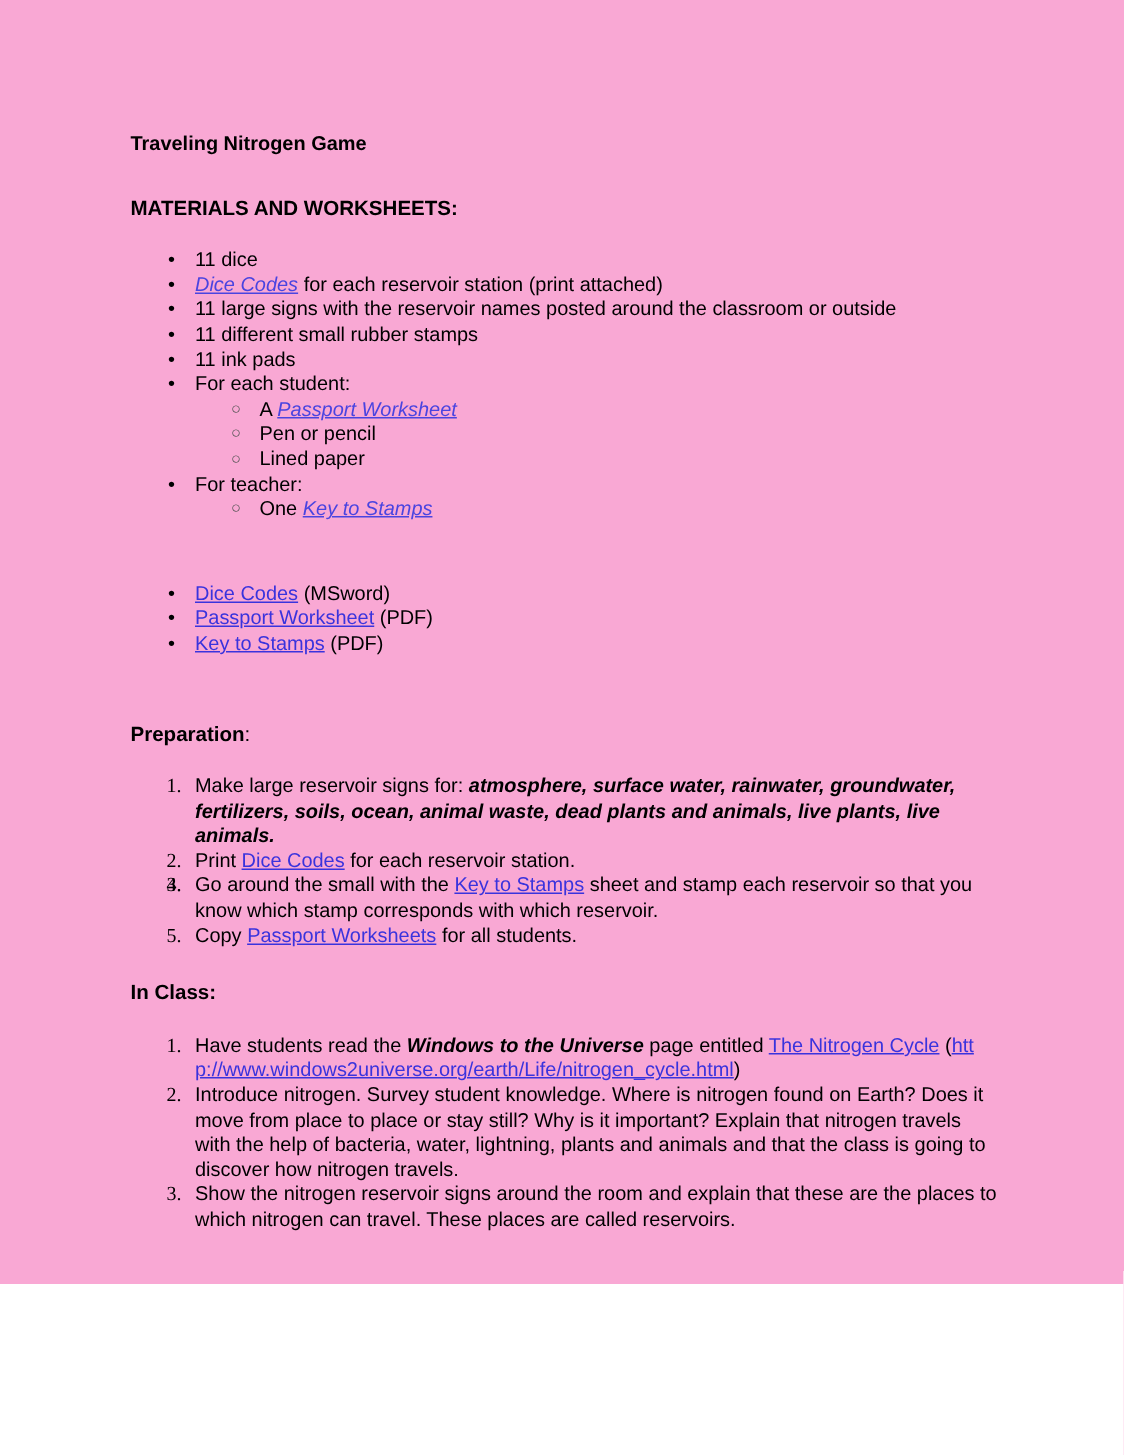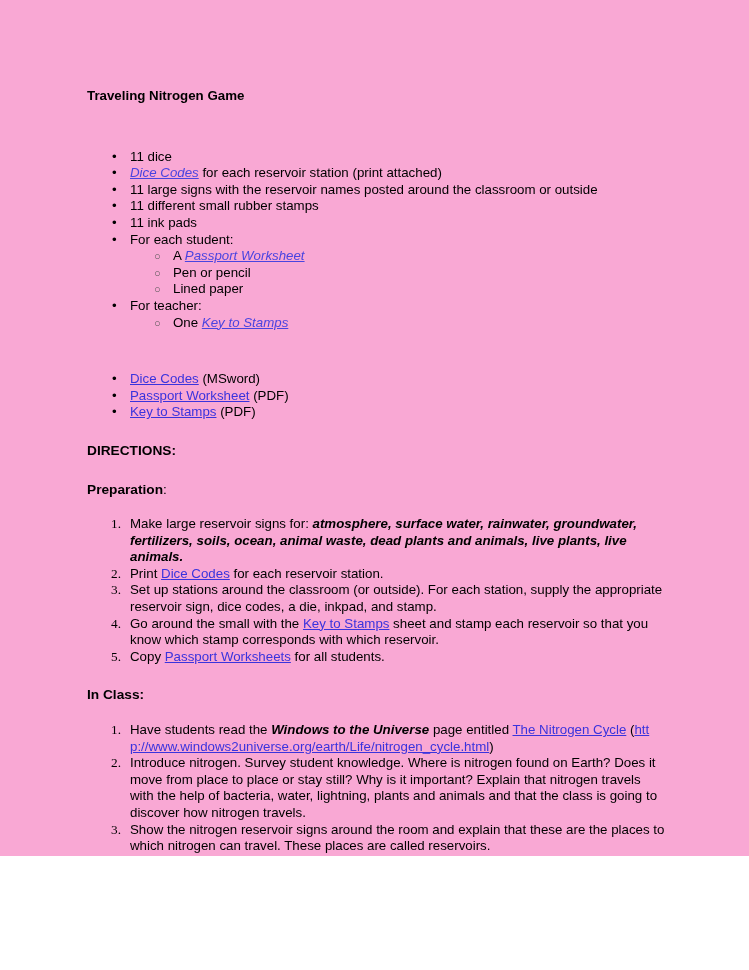--- a/index.html
+++ b/index.html
@@ -122,20 +122,21 @@
 </head>
 <body>
 
 <div class="page">
   <div class="content">
 
     <h1 class="doc-title">Traveling Nitrogen Game</h1>
 
     <div class="gap-26"></div>
 
+    <div class="sect-head">MATERIALS AND WORKSHEETS:</div>
 
     <div class="gap-18"></div>
 
     <ul class="b1">
       <li>
         <span class="mk">•</span>
         <span>11 dice</span>
       </li>
       <li>
         <span class="mk">•</span>
@@ -203,40 +204,38 @@
         <span class="lnk">Passport Worksheet</span><span> (PDF)</span>
       </li>
       <li>
         <span class="mk">•</span>
         <span class="lnk">Key to Stamps</span><span> (PDF)</span>
       </li>
     </ul>
 
     <div class="gap-22"></div>
 
-    <div class="sect-head">DIRECTIONS:</div>
 
     <div class="gap-22"></div>
 
     <div class="sect-head"><span>Preparation</span><span class="plain-colon">:</span></div>
 
     <div class="gap-18"></div>
 
     <ol class="n1">
       <li>
         <span class="mk">1.</span>
         <span>Make large reservoir signs for: </span><span class="bi">atmosphere, surface water, rainwater, groundwater, fertilizers, soils, ocean, animal waste, dead plants and animals, live plants, live animals.</span>
       </li>
       <li>
         <span class="mk">2.</span>
         <span>Print </span><span class="lnk">Dice Codes</span><span> for each reservoir station.</span>
       </li>
       <li>
         <span class="mk">3.</span>
-        <span>Set up stations around the classroom (or outside). For each station, supply the appropriate reservoir sign, dice codes, a die, inkpad, and stamp.</span>
       </li>
       <li>
         <span class="mk">4.</span>
         <span>Go around the small with the </span><span class="lnk">Key to Stamps</span><span> sheet and stamp each reservoir so that you know which stamp corresponds with which reservoir.</span>
       </li>
       <li>
         <span class="mk">5.</span>
         <span>Copy </span><span class="lnk">Passport Worksheets</span><span> for all students.</span>
       </li>
     </ol>

